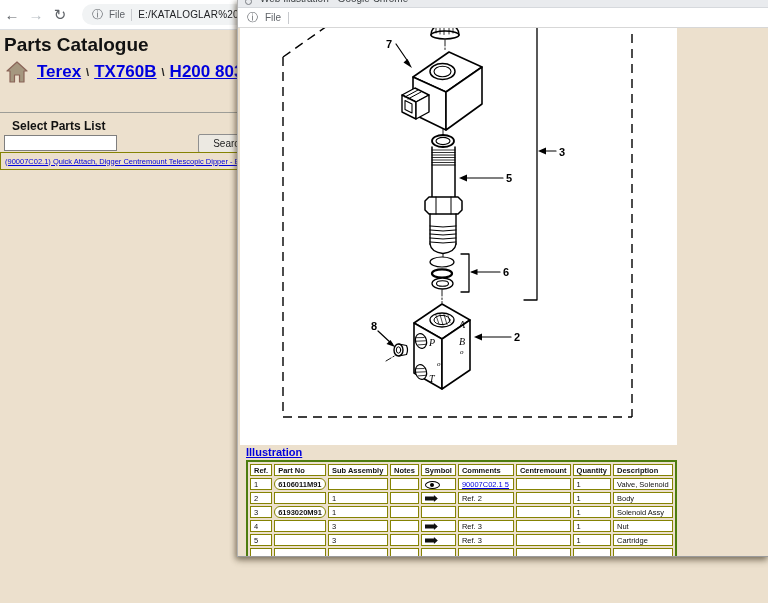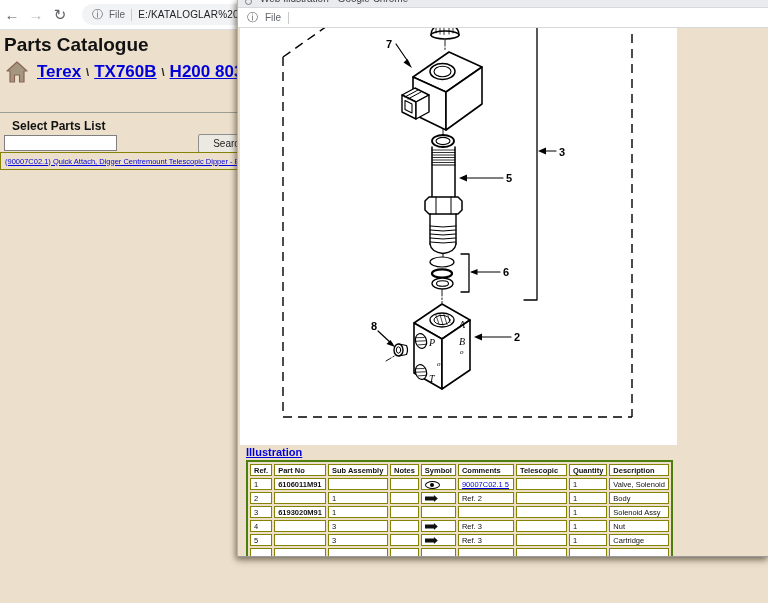--- a/index.html
+++ b/index.html
@@ -76,21 +76,21 @@
     position:absolute; left:8px; top:432px;
     border-collapse:separate; border-spacing:2px; table-layout:fixed;
     border:2px solid #4d7c0f; background:transparent;
   }
   .parts-table th, .parts-table td {
     background:#ffffff; border:1px solid #858303; height:12px;
     font-size:7.5px; padding:0 3px; overflow:hidden; white-space:nowrap; vertical-align:middle;
   }
   .parts-table th { font-weight:bold; text-align:left; }
   td.c, th.c { text-align:left; }
-  td.b { font-weight:bold; }
+  td.b { font-weight:bold;border-radius:6px; }
   .tlink { color:#0000dd; text-decoration:underline;text-align:right; }
   .sym-eye {
     display:inline-block; width:15px; height:8px; border:1.5px solid #000;
     border-radius:50%; position:relative; vertical-align:middle;
   }
   .sym-eye::after {
     content:""; position:absolute; left:50%; top:50%; width:4px; height:4px;
     background:#000; border-radius:50%; transform:translate(-50%,-50%);
   }
   .sym-arrow {
@@ -282,21 +282,21 @@
             <col style="width:56px">
         </colgroup>
         <tbody>
             <tr>
           <th>Ref.</th>
           <th>Part No</th>
           <th class="c">Sub Assembly</th>
           <th>Notes</th>
           <th>Symbol</th>
           <th>Comments</th>
-          <th>Telescopic</th>
+          <th>Centremount</th>
           <th>Quantity</th>
           <th>Description</th>
         </tr>
         <tr>
           <td class="c">1</td>
           <td class="b">6106011M91</td>
           <td class="c"></td>
           <td></td>
           <td class="c"><span class="sym-eye"></span></td>
           <td><a href="#" class="tlink">90007C02.1 5</a></td>

